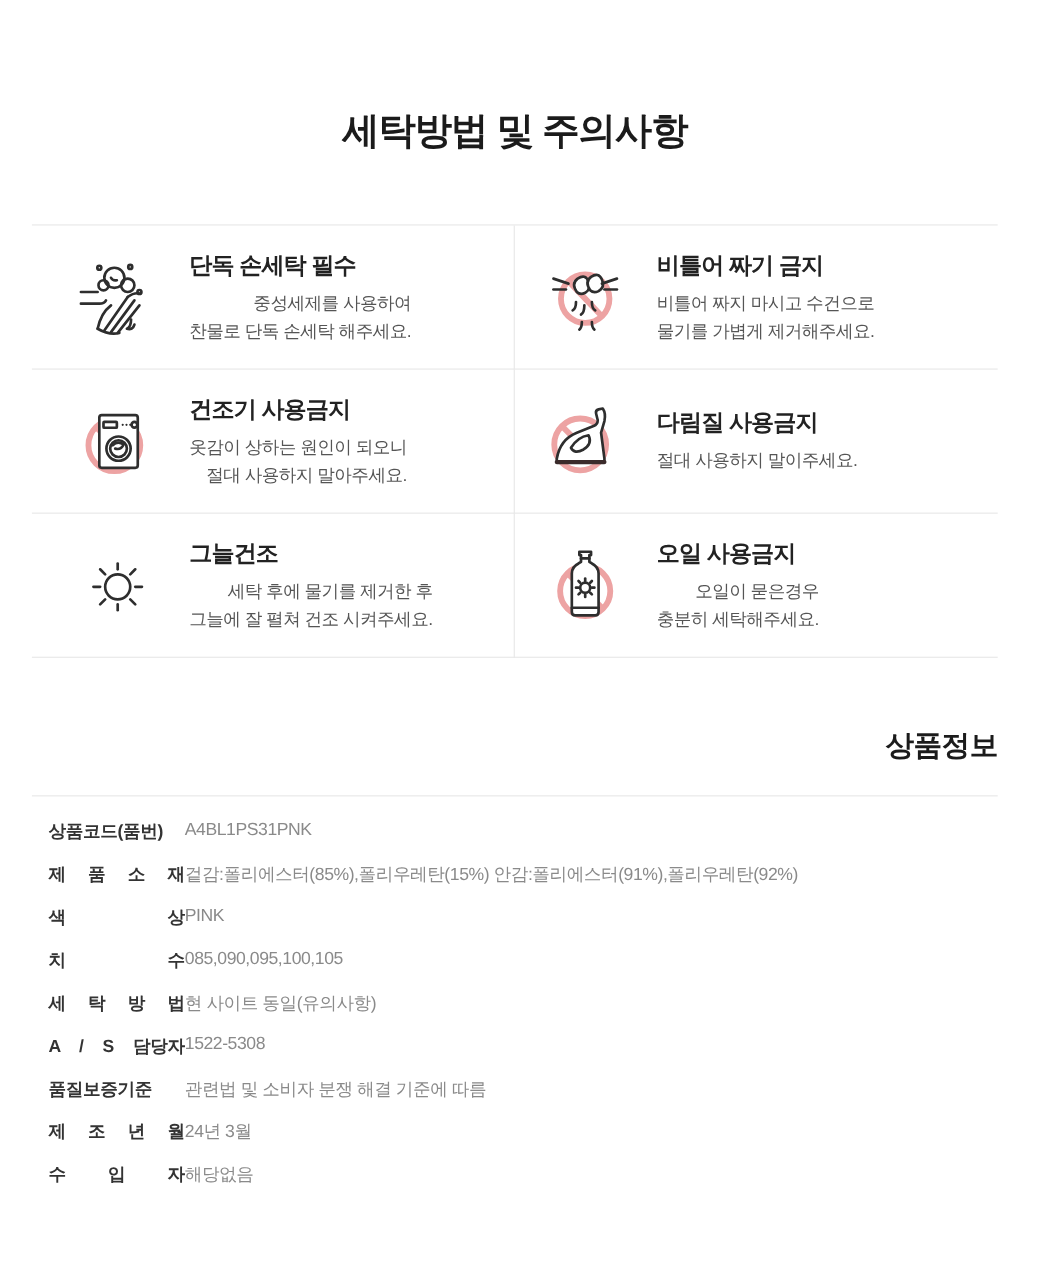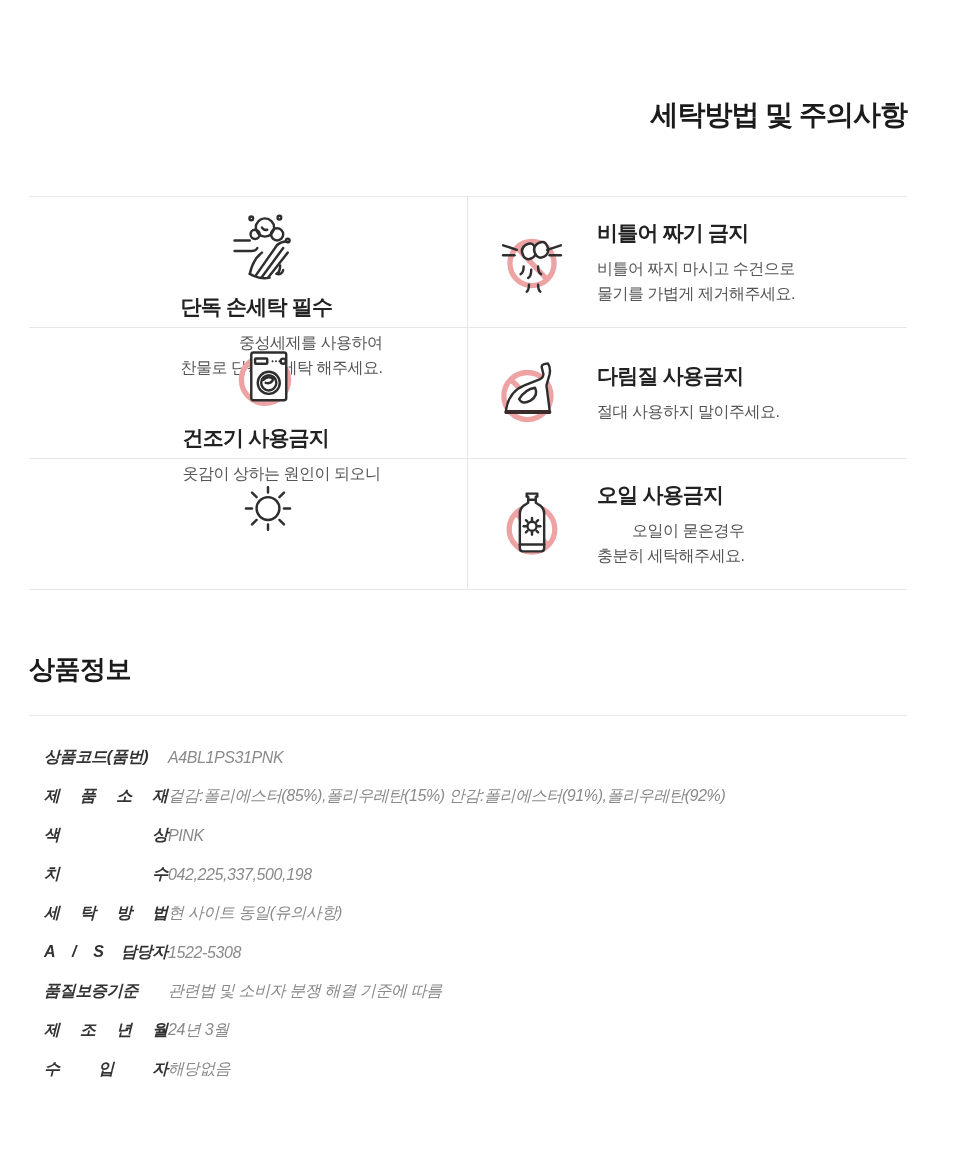--- a/index.html
+++ b/index.html
@@ -6,38 +6,38 @@
   html,body { margin:0; padding:0; }
   body {
     width:960px; height:1171px; background:#ffffff;
     font-family:"Liberation Sans","DejaVu Sans",sans-serif;
     color:#1c1c1c; overflow:hidden;
   }
   .container { width:878px; margin-left:29px; }
 
   .care-title-main {
     margin:0; padding-top:96px; padding-bottom:62px;
-    text-align:right; font-size:28px; font-weight:700; letter-spacing:-1px; color:#1b1b1b;
+    text-align:center; font-size:34px; font-weight:700; letter-spacing:-1px; color:#1b1b1b;
   }
   .care-grid { border-top:1px solid #e7e7e7; display:grid; grid-template-columns:439px 439px; }
   .care-cell { height:131px; border-bottom:1px solid #e7e7e7; display:flex; align-items:center; }
-  .care-cell.col-left  { padding-left:40px; border-right:1px solid #e7e7e7;flex-direction:column; }
+  .care-cell.col-left  { padding-left:40px; border-right:1px solid #e7e7e7; }
   .care-cell.col-right { padding-left:26px; }
   .icon-box { width:76px; height:96px; flex:0 0 auto; display:flex; align-items:center; justify-content:center; }
   .icon-box svg { width:76px; height:90px; display:block; }
   .care-text { margin-left:27px; }
   .care-item-title { font-size:21px; font-weight:700; letter-spacing:-0.8px; color:#222; margin-bottom:9px; }
   .care-desc { font-size:16px; line-height:25px; color:#555; letter-spacing:-0.5px;text-align:right; }
 
   .info-title-main {
-    margin:62px 0 0 0; text-align:left;
+    margin:62px 0 0 0; text-align:right;
     font-size:26px; font-weight:700; letter-spacing:-0.5px; color:#1b1b1b;
   }
   .info-table { margin-top:28px; border-top:1px solid #e7e7e7; padding-top:22px; }
-  .info-row { display:flex; align-items:center; height:39px; padding-left:15px;font-style:italic; }
+  .info-row { display:flex; height:39px; padding-left:15px; }
   .info-label {
     flex:0 0 auto; width:124px; font-size:16px; font-weight:700; color:#333;
     letter-spacing:-0.3px; text-align:justify; text-align-last:justify;
   }
   .info-value { font-size:16px; color:#8a8a8a; letter-spacing:-0.4px; white-space:nowrap; }
 </style>
 </head>
 <body>
 
 <div class="container">
@@ -117,20 +117,21 @@
             <circle cx="70" cy="30.5" r="3.4"></circle>
             <circle cx="51" cy="59" r="14.5"></circle>
             <circle cx="51" cy="59" r="10"></circle>
             <path d="M44,55 q6,-6 13,-1 q-3,7 -10,5"></path>
           </g>
         </svg>
       </div>
       <div class="care-text">
         <div class="care-item-title">건조기 사용금지</div>
         <div class="care-desc">옷감이 상하는 원인이 되오니</div>
+        <div class="care-desc">절대 사용하지 말아주세요.</div>
       </div>
     </div>
 
     <div class="care-cell col-right">
       <div class="icon-box">
         <svg viewBox="0 0 100 100">
           <circle cx="44" cy="54" r="31" stroke="#eda3a3" stroke-width="7" fill="none"></circle>
           <line x1="22" y1="32" x2="66" y2="76" stroke="#eda3a3" stroke-width="7"></line>
           <g stroke="#2e2e2e" stroke-width="3.2" fill="none" stroke-linecap="round" stroke-linejoin="round">
             <path d="M16,76 L16,71 Q20,48 40,40 L60,32 Q65,30 65,25 L63,17 Q62,13 66,12 L71,11 Q75,17 73,26 L69,40 L73,71 L73,76 Z" fill="#fff"></path>
@@ -153,20 +154,25 @@
             <line x1="50" y1="24" x2="50" y2="31"></line>
             <line x1="50" y1="73" x2="50" y2="80"></line>
             <line x1="21" y1="52" x2="29" y2="52"></line>
             <line x1="71" y1="52" x2="79" y2="52"></line>
             <line x1="29" y1="31" x2="35" y2="37"></line>
             <line x1="65" y1="37" x2="71" y2="31"></line>
             <line x1="29" y1="73" x2="35" y2="67"></line>
             <line x1="65" y1="67" x2="71" y2="73"></line>
           </g>
         </svg>
+      </div>
+      <div class="care-text">
+        <div class="care-item-title">그늘건조</div>
+        <div class="care-desc">세탁 후에 물기를 제거한 후</div>
+        <div class="care-desc">그늘에 잘 펼쳐 건조 시켜주세요.</div>
       </div>
     </div>
 
     <div class="care-cell col-right">
       <div class="icon-box">
         <svg viewBox="0 0 100 100">
           <circle cx="50" cy="57" r="30" stroke="#eda3a3" stroke-width="7" fill="none"></circle>
           <line x1="29" y1="36" x2="71" y2="78" stroke="#eda3a3" stroke-width="7"></line>
           <g stroke="#2e2e2e" stroke-width="3.2" fill="none" stroke-linecap="round" stroke-linejoin="round">
             <path d="M43,10 L57,10 L57,14 L55,14 L55,22 L58,24 Q66,28 66,36 L66,82 Q66,86 62,86 L38,86 Q34,86 34,82 L34,36 Q34,28 42,24 L45,22 L45,14 L43,14 Z" fill="#fff"></path>
@@ -203,21 +209,21 @@
     <div class="info-row">
       <div class="info-label">제 품 소 재</div>
       <div class="info-value">겉감:폴리에스터(85%),폴리우레탄(15%) 안감:폴리에스터(91%),폴리우레탄(92%)</div>
     </div>
     <div class="info-row">
       <div class="info-label">색 상</div>
       <div class="info-value">PINK</div>
     </div>
     <div class="info-row">
       <div class="info-label">치 수</div>
-      <div class="info-value">042,225,337,500,198</div>
+      <div class="info-value">085,090,095,100,105</div>
     </div>
     <div class="info-row">
       <div class="info-label">세 탁 방 법</div>
       <div class="info-value">현 사이트 동일(유의사항)</div>
     </div>
     <div class="info-row">
       <div class="info-label">A / S 담당자</div>
       <div class="info-value">1522-5308</div>
     </div>
     <div class="info-row">

